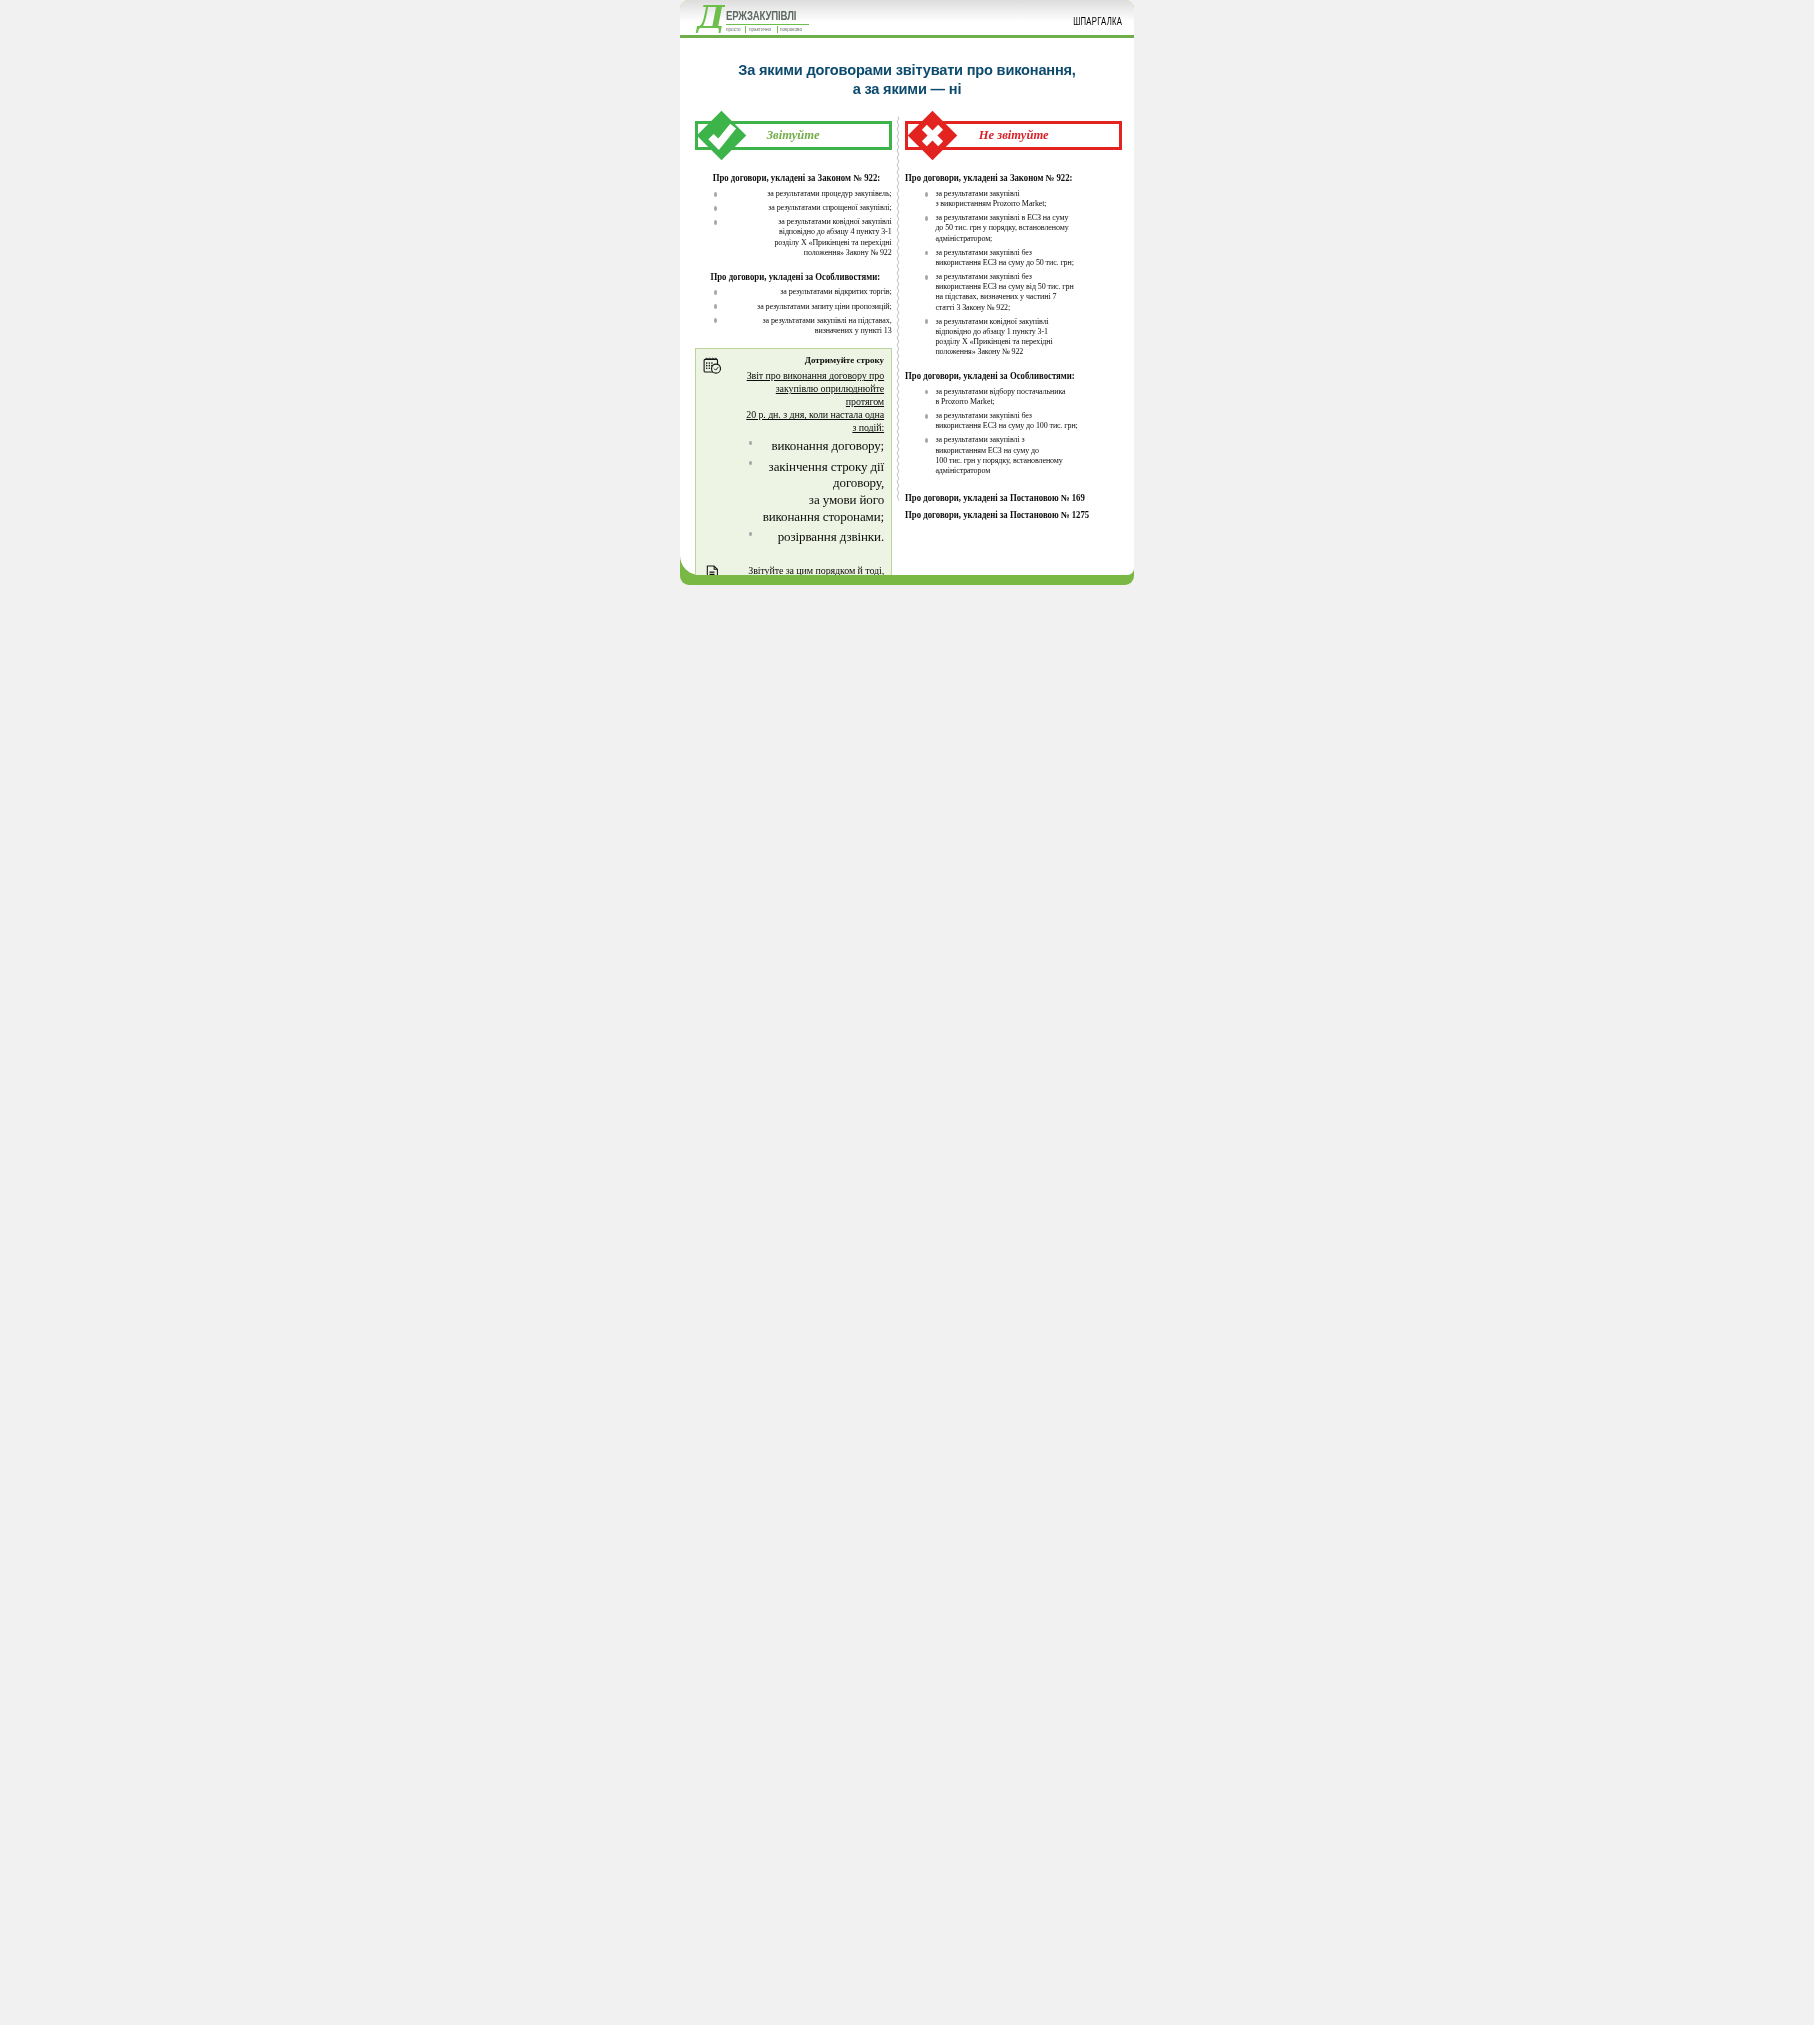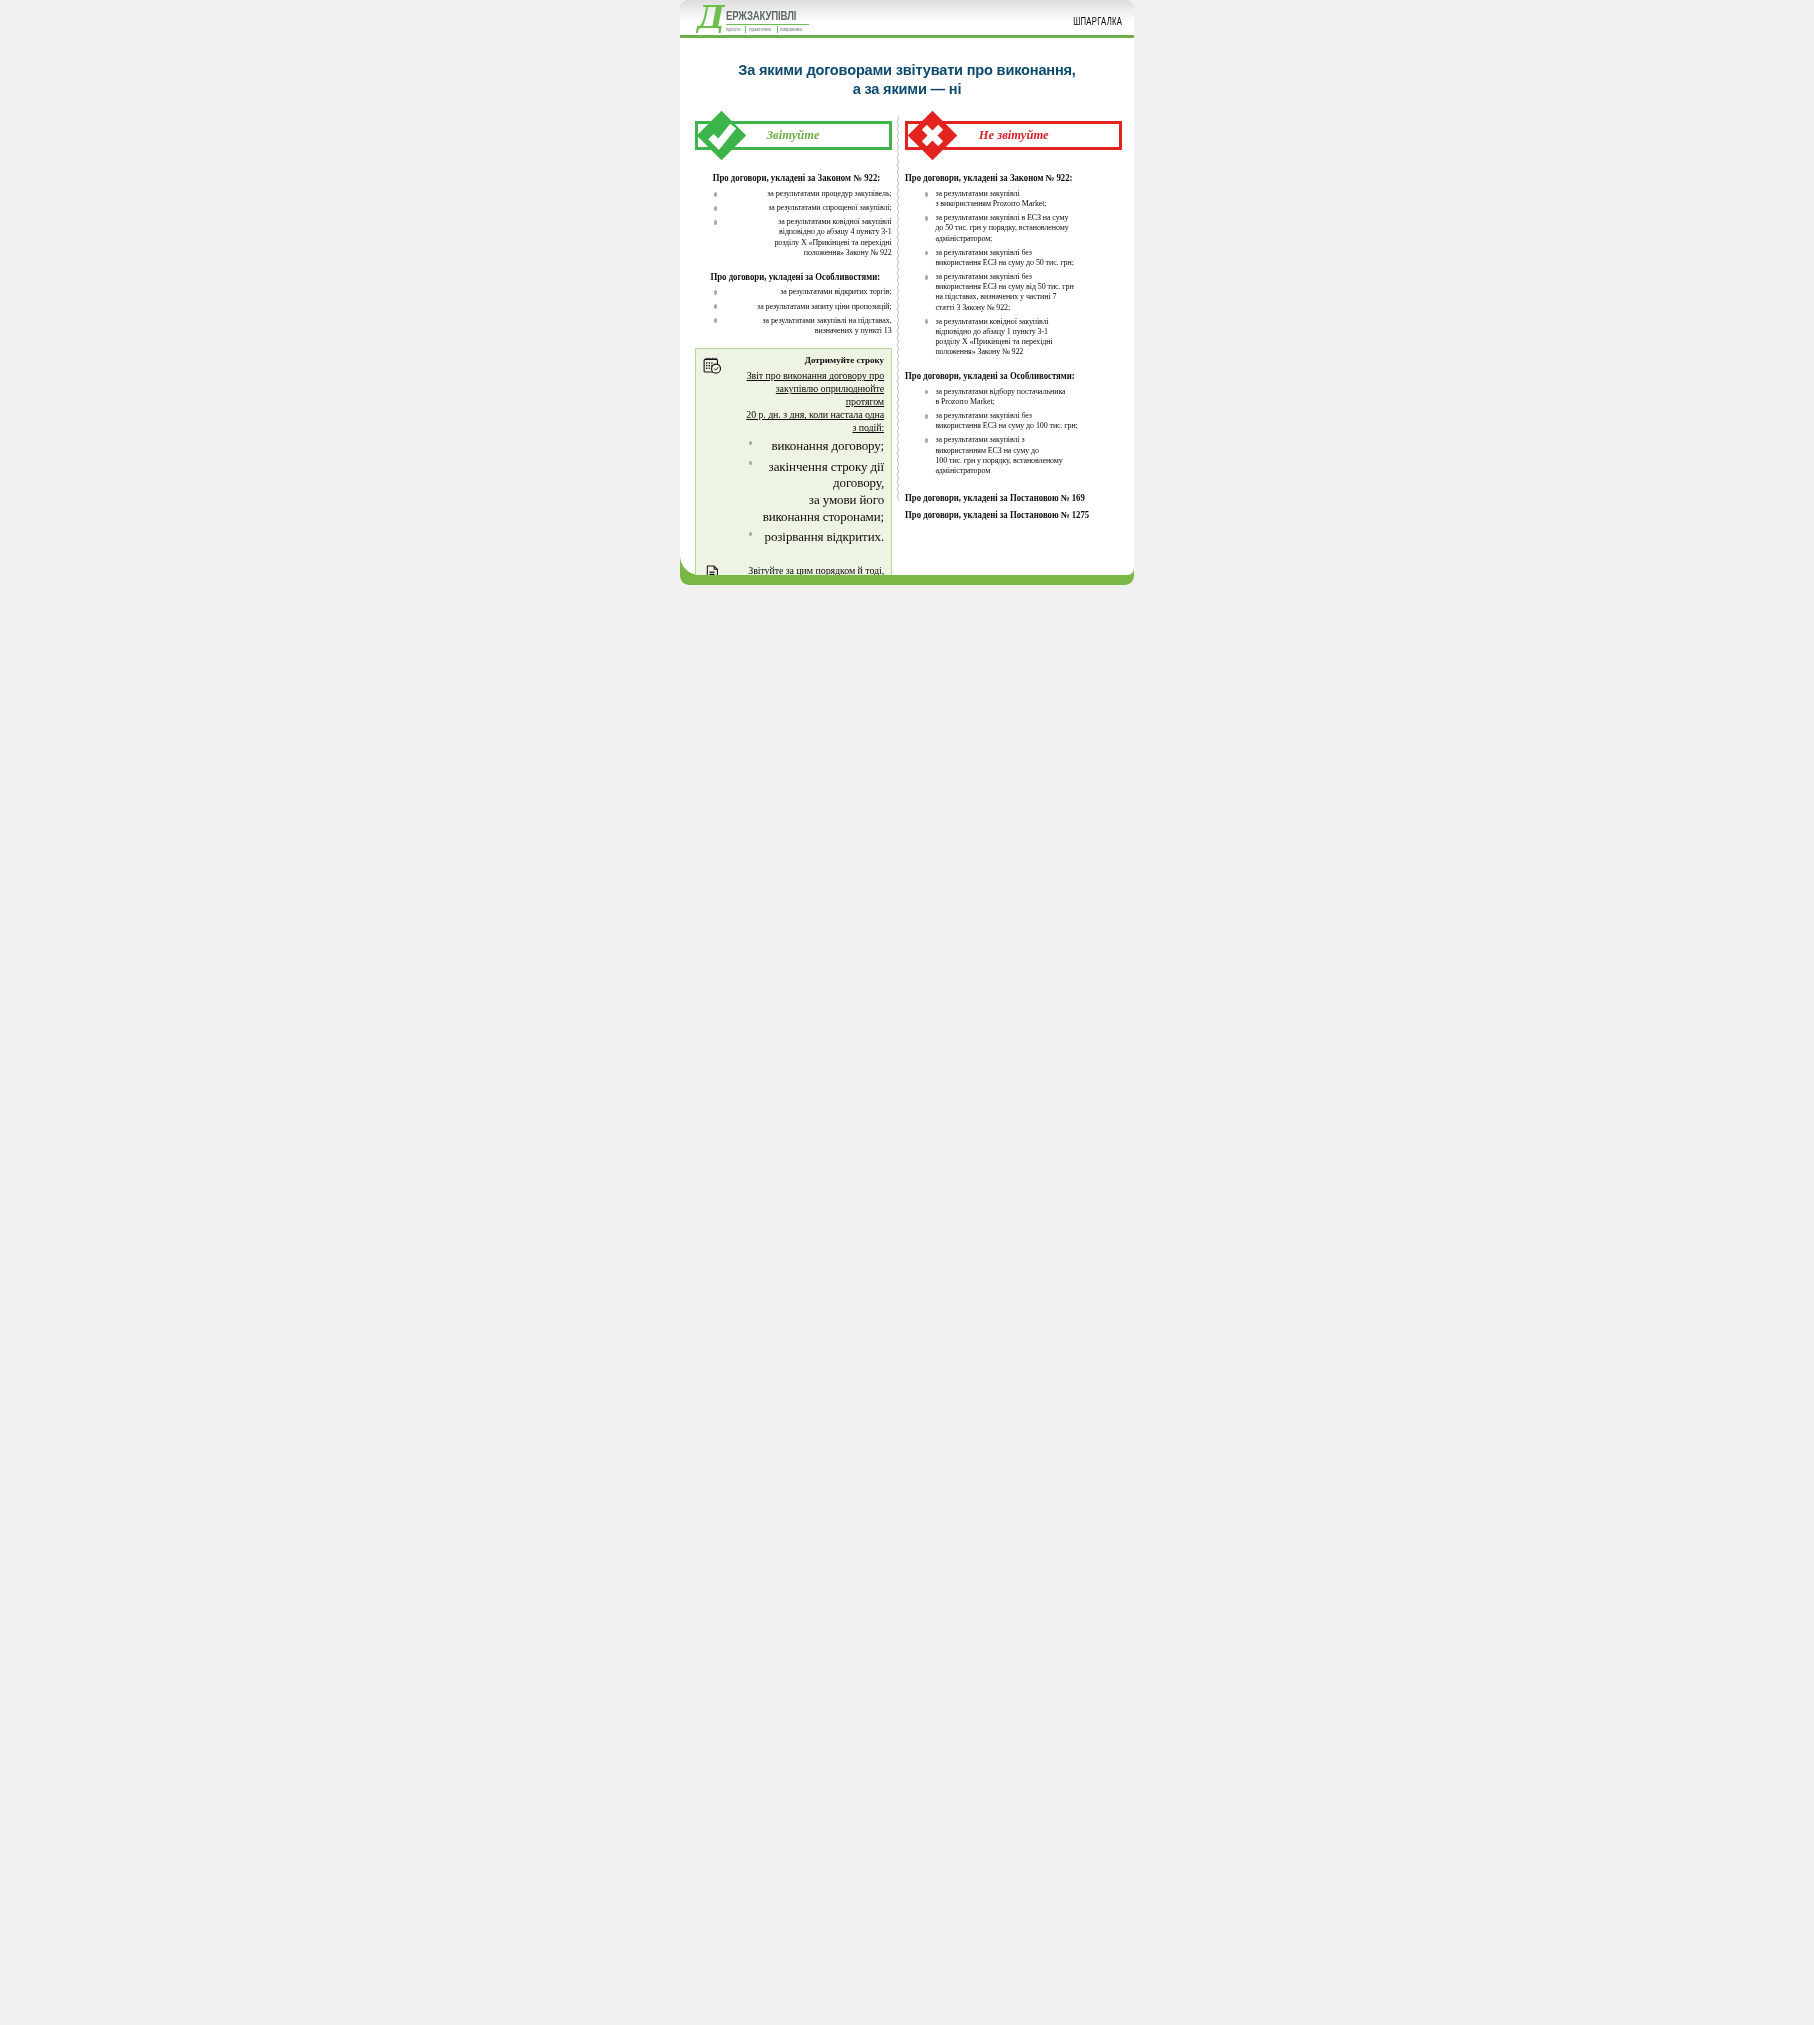--- a/index.html
+++ b/index.html
@@ -166,21 +166,21 @@
             </div>
             <div class="note-body">
               <div class="note-title">Дотримуйте строку</div>
               <div class="note-text">Звіт про виконання договору про
 закупівлю оприлюднюйте протягом
 20 р. дн. з дня, коли настала одна з подій:</div>
               <ul class="note-bul">
                 <li>виконання договору;</li>
                 <li>закінчення строку дії договору,
 за умови його виконання сторонами;</li>
-                <li>розірвання відкритих.</li>
+                <li>розірвання дзвінки.</li>
               </ul>
             </div>
           </div>
           <div class="note-row note-row2">
             <div class="note-icon">
               <svg viewBox="0 0 50 50" width="18" height="18" aria-hidden="true">
                 <path d="M12 3 h19 l9 9 v31 H12 z" fill="none" stroke="#141414" stroke-width="3" stroke-linejoin="round"></path>
                 <path d="M31 3 v9 h9" fill="none" stroke="#141414" stroke-width="3" stroke-linejoin="round"></path>
                 <path d="M18 20 h14 M18 26 h14 M18 32 h9" stroke="#141414" stroke-width="3.6"></path>
                 <circle cx="11" cy="39" r="8.5" fill="#eef4e3" stroke="#141414" stroke-width="3"></circle>

